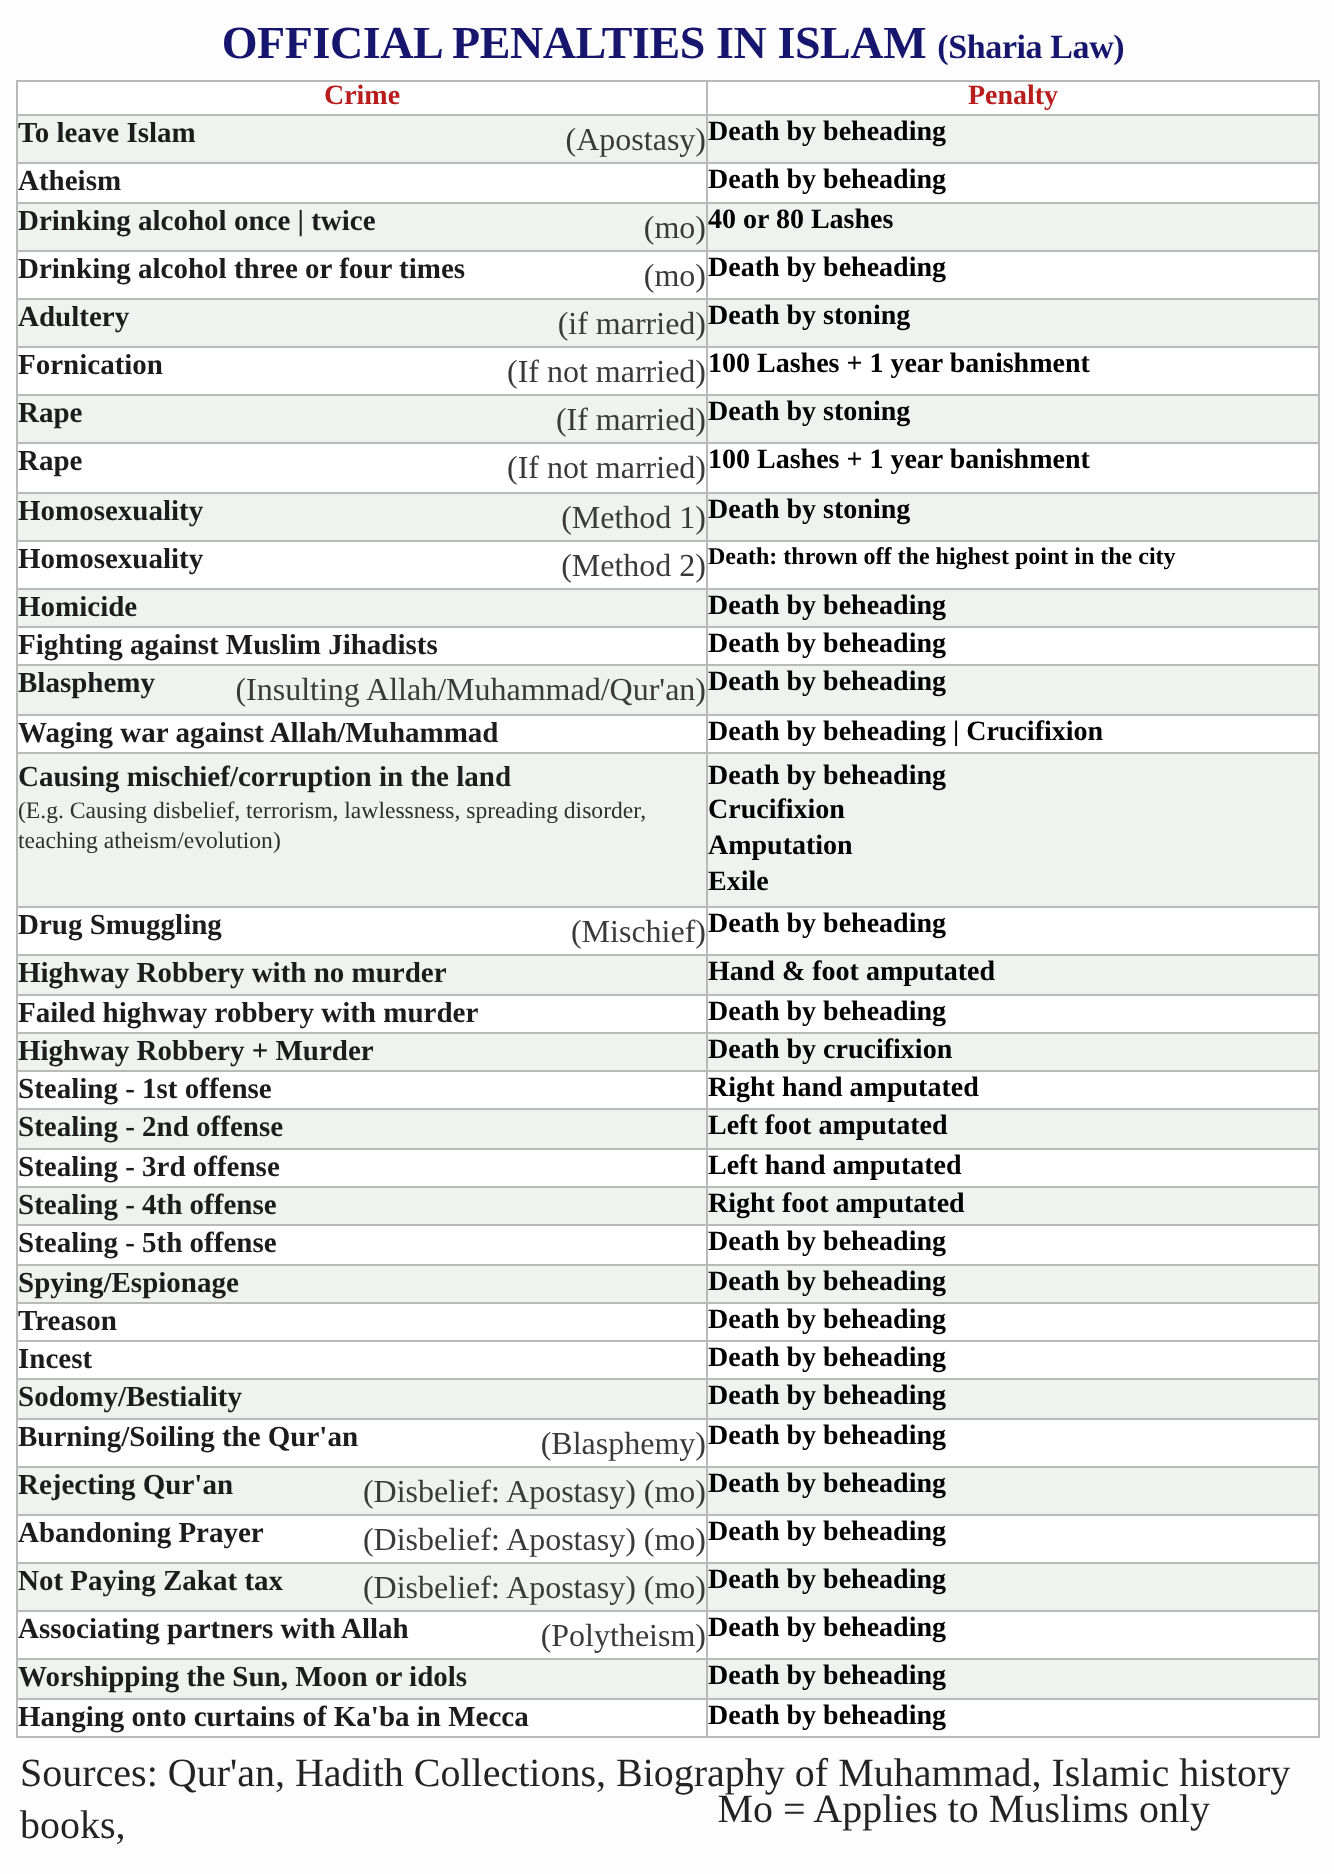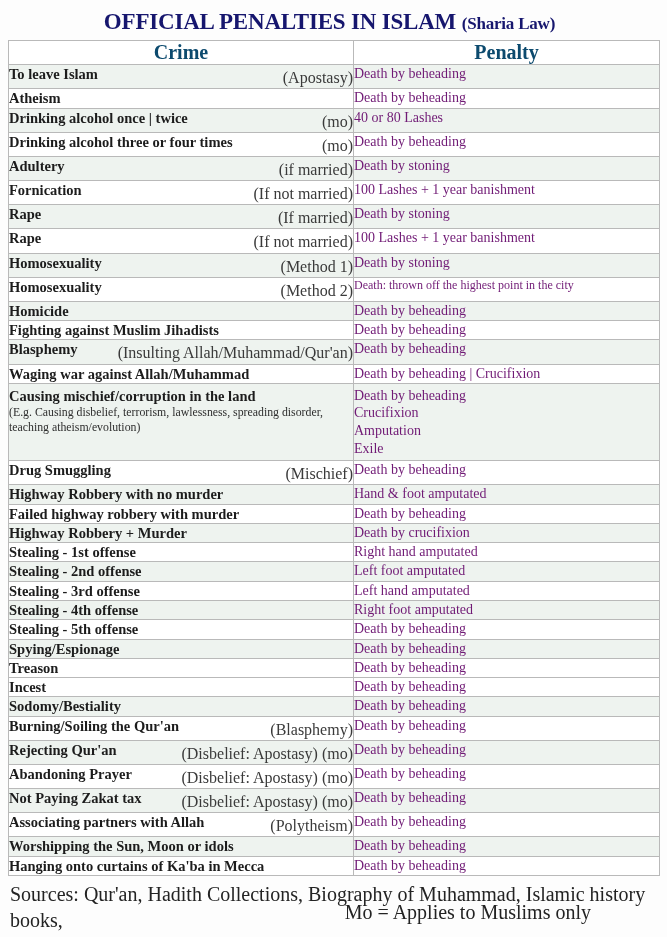--- a/index.html
+++ b/index.html
@@ -13,21 +13,21 @@
     font-family: "Liberation Serif", serif;
     color: #1a1a1a;
     overflow: hidden;
   }
   .page {
     width: 667px;
     height: 937px;
     position: relative;
     background: #fdfdfd;
     box-sizing: border-box;
-    padding: 6px 16px 0 8px;
+    padding: 6px 2px 0 8px;
   }
   .title {
     text-align: center;
     color: #16166e;
     font-weight: bold;
     font-size: 23px;
     letter-spacing: -0.2px;
     line-height: 1.05;
     white-space: nowrap;
     margin: 4px 0 6px 0;
@@ -43,23 +43,23 @@
   table.grid td, table.grid th {
     border: 1px solid #b9b9b9;
     vertical-align: top;
     padding: 0;
   }
   .col-crime { width: 345px; }
   .col-penalty { width: 306px; }
 
   th.head {
     text-align: center;
-    color: #0c4a6e;
+    color: #b91c1c;
     font-weight: bold;
-    font-size: 20px;
+    font-size: 14px;
     padding: 2px 0 3px 0;
     background: #ffffff;
   }
 
   .crime-cell {
     padding: 2px 6px 2px 8px;
     font-size: 14.5px;
     font-weight: bold;
     color: #1c1c1c;
     line-height: 1.26;
@@ -77,22 +77,22 @@
     display: block;
     font-weight: normal;
     font-size: 11.8px;
     color: #2e2e2e;
     line-height: 1.3;
     clear: both;
   }
   .penalty-cell {
     padding: 2px 6px 2px 8px;
     font-size: 14px;
-    font-weight: normal;
-    color: #701a75;
+    font-weight: bold;
+    color: #000000;
     line-height: 1.26;
   }
   .penalty-cell .pline {
     display: block;
   }
   .penalty-cell .small {
     font-size: 12px;
   }
   .row-shade td {
     background: #eef3ef;

